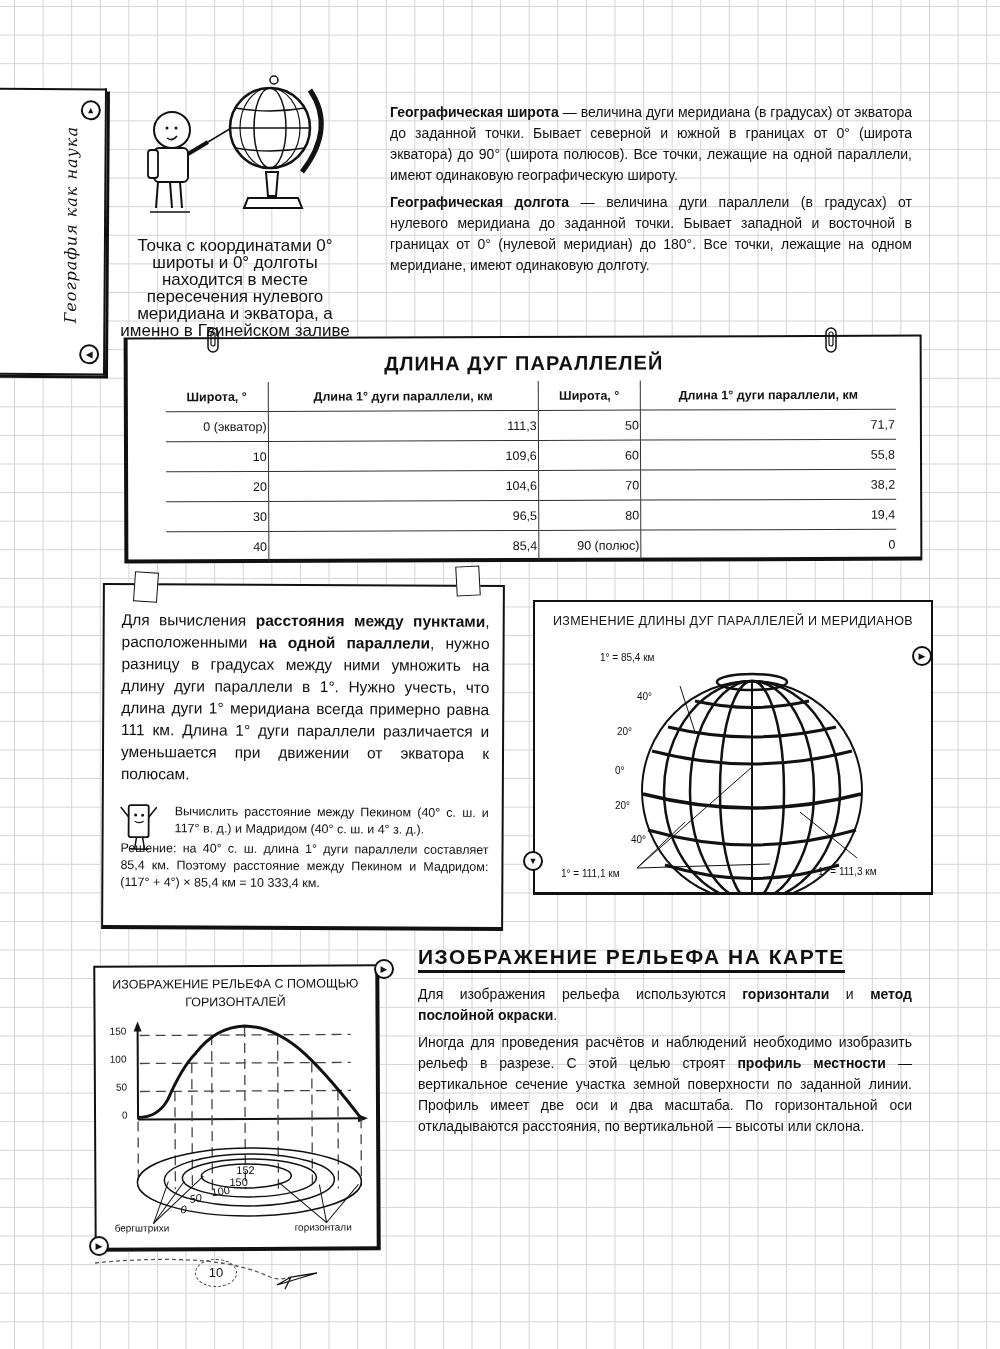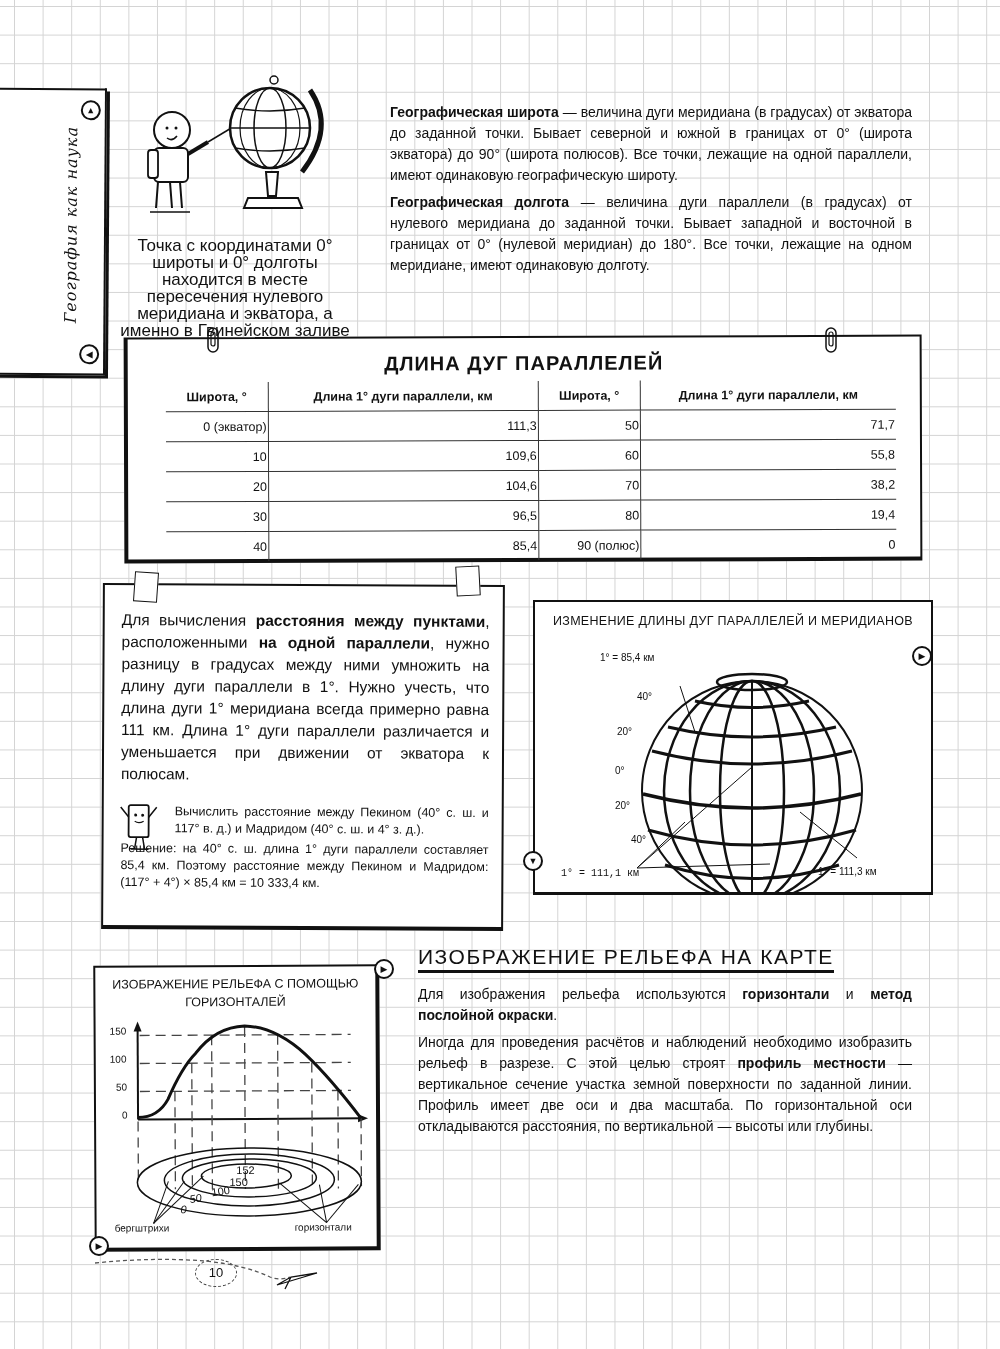--- a/index.html
+++ b/index.html
@@ -44,21 +44,21 @@
   .task-q{margin-left:54px;}
   .tape{position:absolute;width:22px;height:28px;border:1.5px solid #111;background:#fff;}
   
   .globe-card{left:533px;top:600px;width:396px;height:290px;border:2.5px solid #111;border-bottom-width:3.5px;}
   .globe-title{position:absolute;top:12px;left:0;right:0;text-align:center;font-size:12.5px;letter-spacing:0.3px;}
   
   .relief-card{left:94px;top:965px;width:280px;height:280px;border:2.5px solid #111;border-bottom-width:4px;border-right-width:4px;
     transform:rotate(-0.3deg);}
   .relief-title{position:absolute;top:8px;left:0;right:0;text-align:center;font-size:12.5px;line-height:18px;}
   
-  .relief-heading{left:418px;top:945px;font-weight:normal;font-size:21px;letter-spacing:1.5px;border-bottom:3px solid #111;padding-bottom:1px;}
+  .relief-heading{left:418px;top:945px;font-weight:bold;font-size:21px;letter-spacing:1.5px;border-bottom:3px solid #111;padding-bottom:1px;}
   .relief-text{left:418px;top:984px;width:494px;}
   .lbl{position:absolute;font-size:10px;white-space:nowrap;}
   .pg{position:absolute;left:195px;top:1259px;width:40px;height:26px;border:1.5px dashed #444;border-radius:50%;
     text-align:center;line-height:26px;font-size:13px;}
 </style>
 </head>
 <body>
 
 <div class="abs sidebar">
   <div class="circ-btn" style="left:84px;top:10px;">▲</div>
@@ -193,21 +193,21 @@
     <line x1="102" y1="266" x2="150" y2="220" stroke="#111" stroke-width="1"></line>
     <line x1="102" y1="266" x2="235" y2="262" stroke="#111" stroke-width="1"></line>
     <line x1="322" y1="256" x2="265" y2="210" stroke="#111" stroke-width="1"></line>
   </svg>
   <div class="lbl" style="left:65px;top:50px;">1° = 85,4 км</div>
   <div class="lbl" style="left:102px;top:89px;">40°</div>
   <div class="lbl" style="left:82px;top:124px;">20°</div>
   <div class="lbl" style="left:80px;top:163px;">0°</div>
   <div class="lbl" style="left:80px;top:198px;">20°</div>
   <div class="lbl" style="left:96px;top:232px;">40°</div>
-  <div class="lbl" style="left:26px;top:266px;font-family:Liberation Mono, monospace;">1° = 111,1 км</div>
+  <div class="lbl" style="left:26px;top:266px;">1° = 111,1 км</div>
   <div class="lbl" style="left:283px;top:264px;">1° = 111,3 км</div>
 </div>
 <div class="circ-btn" style="left:912px;top:646px;">▶</div>
 <div class="circ-btn" style="left:523px;top:851px;">▼</div>
 
 <div class="box relief-card">
   <div class="relief-title">ИЗОБРАЖЕНИЕ РЕЛЬЕФА С ПОМОЩЬЮ ГОРИЗОНТАЛЕЙ</div>
   <svg class="abs" style="left:0;top:0;" width="280" height="280">
 
     <line x1="42" y1="58" x2="42" y2="152" stroke="#111" stroke-width="2"></line>
@@ -262,20 +262,20 @@
   <div class="lbl" style="left:84px;top:236px;font-size:11px;font-style:italic;">0</div>
   <div class="lbl" style="left:18px;top:255px;">бергштрихи</div>
   <div class="lbl" style="left:198px;top:255px;">горизонтали</div>
 </div>
 <div class="circ-btn" style="left:374px;top:959px;">▶</div>
 <div class="circ-btn" style="left:89px;top:1236px;">▶</div>
 
 <div class="abs relief-heading">ИЗОБРАЖЕНИЕ РЕЛЬЕФА НА КАРТЕ</div>
 <div class="abs txt relief-text">
   <p><span>Для изображения рельефа используются </span><b>горизонтали</b><span> и </span><b>метод послойной окраски</b><span>.</span></p>
-  <p><span>Иногда для проведения расчётов и наблюдений необходимо изобразить рельеф в разрезе. С этой целью строят </span><b>профиль местности</b><span> — вертикальное сечение участка земной поверхности по заданной линии. Профиль имеет две оси и два масштаба. По горизонтальной оси откладываются расстояния, по вертикальной — высоты или глубины.</span></p>
+  <p><span>Иногда для проведения расчётов и наблюдений необходимо изобразить рельеф в разрезе. С этой целью строят </span><b>профиль местности</b><span> — вертикальное сечение участка земной поверхности по заданной линии. Профиль имеет две оси и два масштаба. По горизонтальной оси откладываются расстояния, по вертикальной — высоты или склона.</span></p>
 </div>
 
 <svg class="abs" style="left:95px;top:1255px;" width="230" height="40">
   <path d="M0 8 Q60 2 110 6 Q150 10 175 22 Q185 26 195 22" fill="none" stroke="#555" stroke-width="1.3" stroke-dasharray="4,3"></path>
   <path d="M182 30 L222 18 L196 22 Z M196 22 L190 34" fill="#fff" stroke="#111" stroke-width="1.3"></path>
 </svg>
 <div class="pg">10</div>
 
 </body></html>

